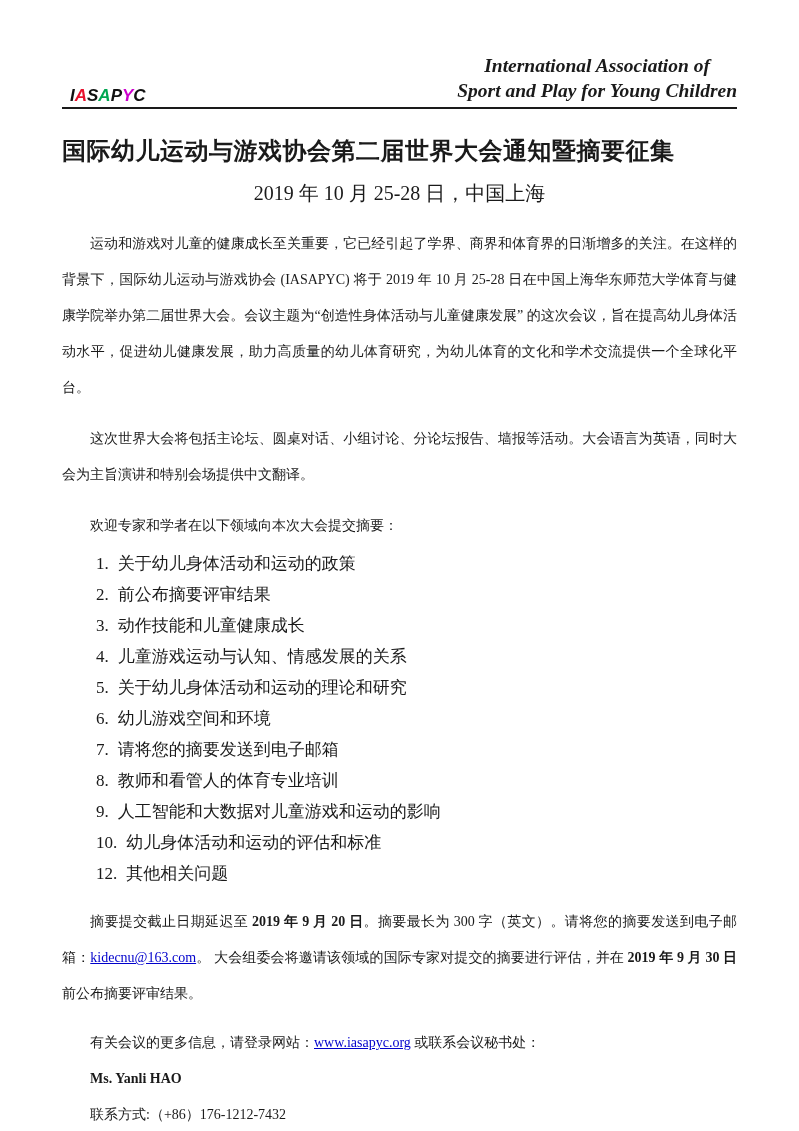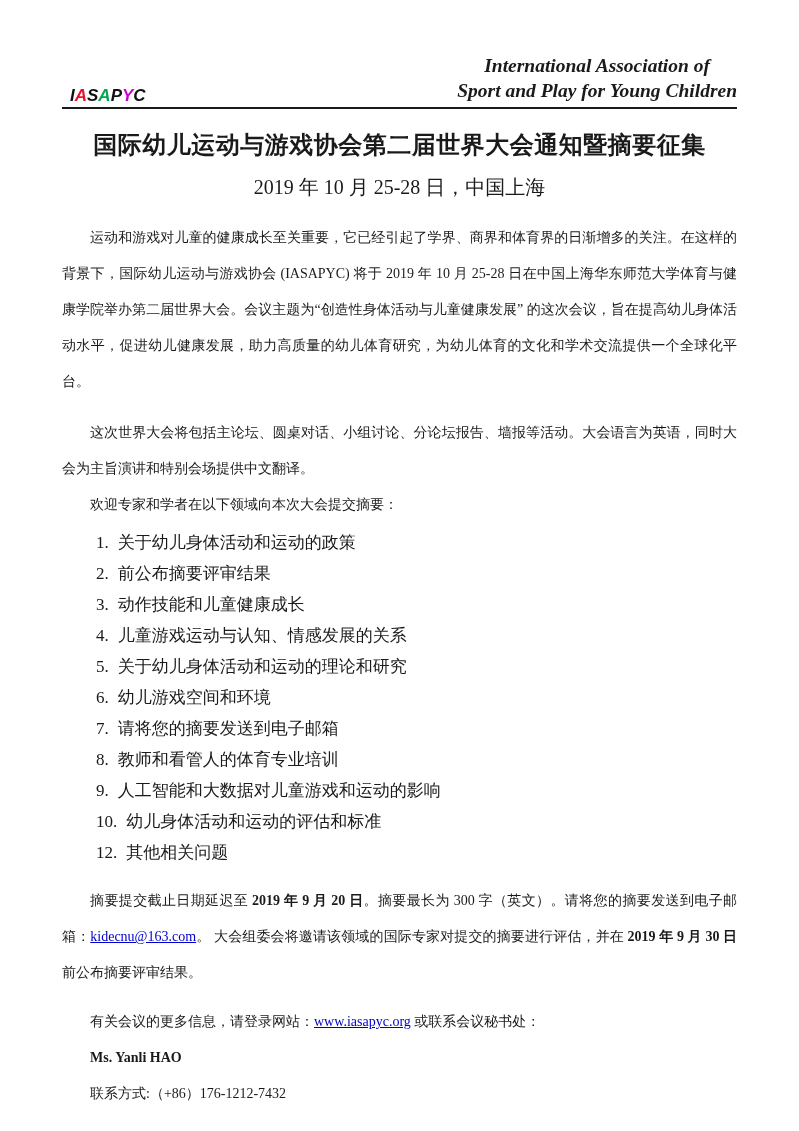--- a/index.html
+++ b/index.html
@@ -38,41 +38,41 @@
   .org-name {
     font-weight: bold;
     font-style: italic;
     font-size: 19.5px;
     line-height: 1.28;
     text-align: center;
     white-space: nowrap;
   }
   
   h1.doc-title {
-    margin-top: 20px;
-    text-align: center;
+    margin-top: 26px;
+    text-align: left;
     font-size: 24px;
     font-weight: bold;
     letter-spacing: 0.5px;
   }
   h2.doc-subtitle {
     margin-top: 13px;
     text-align: center;
     font-size: 20px;
     font-weight: normal;
   }
   
   p.body {
     font-size: 14px;
     line-height: 36px;
     text-align: justify;
   }
   p.indent { text-indent: 2em; }
   p.mt { margin-top: 15px; }
-  .welcome { }
+  .welcome { margin-top: 15px; }
   strong { font-weight: bold; }
   .link {
     text-decoration: underline;
     cursor: pointer;
   }
   
   ul.topics {
     list-style: none;
     margin: 4px 0 0 34px;
   }

